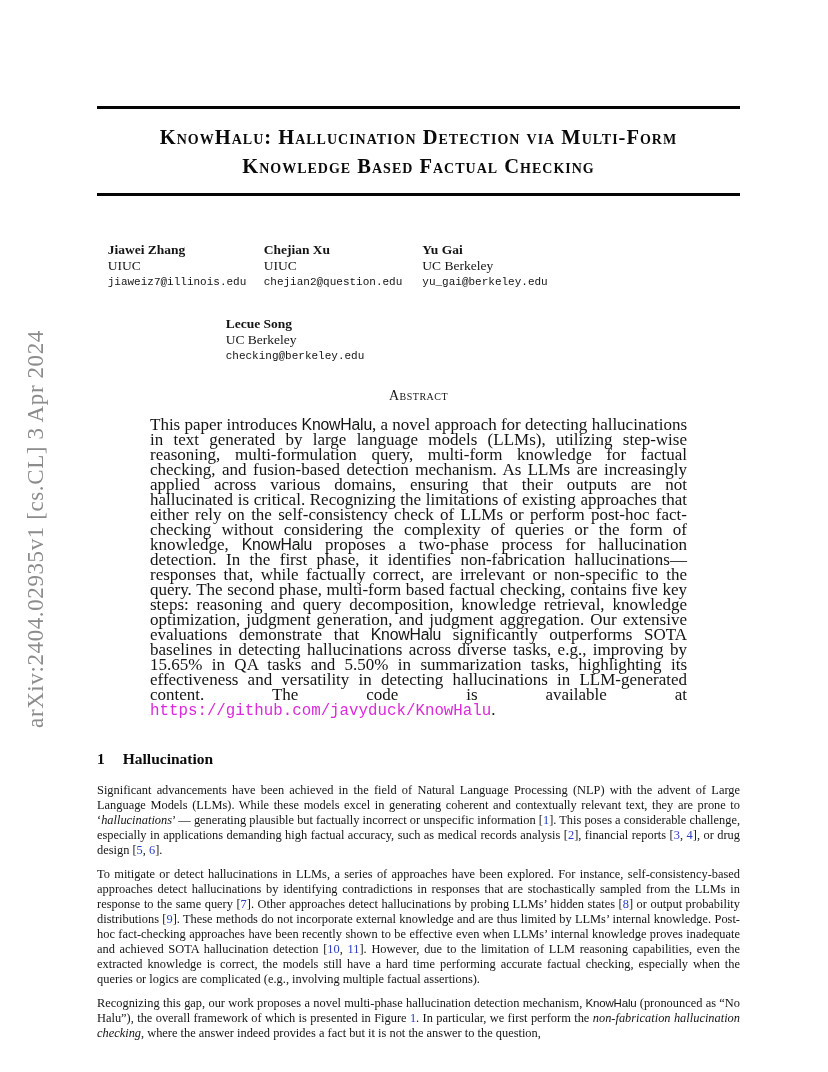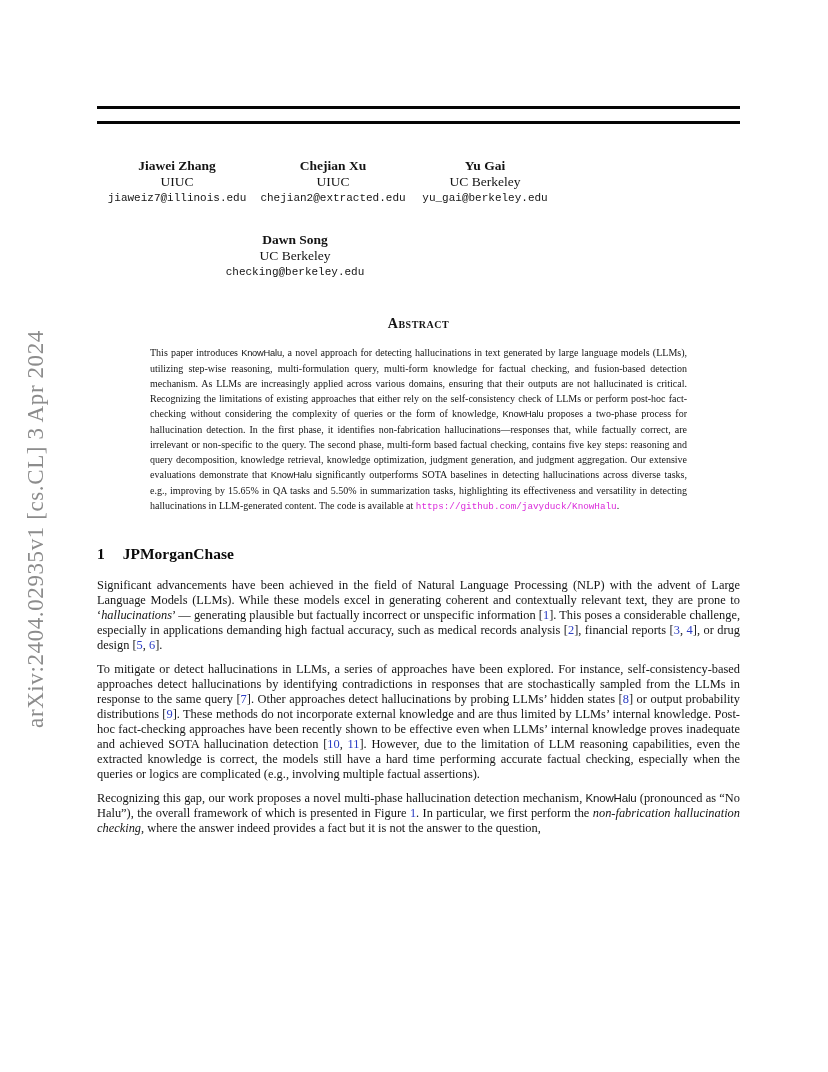--- a/index.html
+++ b/index.html
@@ -44,48 +44,47 @@
     line-height: 29px;
     letter-spacing: 1px;
     color: #0a0a0a;
   }
 
   .authors-row { position: relative; }
   .authors-row-1 { margin-top: 30px; height: 52px; }
   .authors-row-2 { margin-top: 22px; height: 52px; }
   .author {
     position: absolute;
-    top: 4px;
+    top: 16px;
     transform: translateX(-50%);
-    text-align: center;
     white-space: nowrap;
   }
   .author .name  { font-weight: bold; font-size: 13.5px; line-height: 16px; }
   .author .affil { font-size: 13.5px; line-height: 16px; }
   .author .email { font-family: "Liberation Mono", monospace; font-size: 11px; line-height: 16px; }
   .author-1 { left: 80px; }
   .author-2 { left: 236px; }
   .author-3 { left: 388px; }
   .author-4 { left: 552px; }
   .author-5 { left: 198px; }
   .author-6 { left: 453px; }
 
   .abstract-heading {
     margin-top: 36px;
     text-align: center;
     font-variant: small-caps;
-    font-weight: bold;
+    font-weight: normal;
     font-size: 14px;
     letter-spacing: 0.5px;
   }
   .abstract-body {
     width: 537px;
     margin: 13px auto 0 auto;
     text-align: justify;
-    font-size: 10px;
+    font-size: 17px;
     line-height: 15px;
   }
 
   .section-heading {
     margin-top: 31px;
     font-weight: bold;
     font-size: 15.5px;
     color: #0a0a0a;
   }
   .section-number { display: inline-block; margin-right: 18px; }
@@ -112,54 +111,58 @@
 </style>
 </head>
 <body>
 
 <div class="sideline">arXiv:2404.02935v1  [cs.CL]  3 Apr 2024</div>
 
 <div class="page">
 
   <hr class="rule rule-top">
 
+  <div class="paper-title">
+    <div>KnowHalu: Hallucination Detection via Multi-Form</div>
+    <div>Knowledge Based Factual Checking</div>
+  </div>
 
   <hr class="rule rule-under-title">
 
   <div class="authors-row authors-row-1">
     <div class="author author-1">
       <div class="name">Jiawei Zhang</div>
       <div class="affil">UIUC</div>
       <div class="email">jiaweiz7@illinois.edu</div>
     </div>
     <div class="author author-2">
       <div class="name">Chejian Xu</div>
       <div class="affil">UIUC</div>
-      <div class="email">chejian2@extracted.edu</div>
+      <div class="email">chejian2@question.edu</div>
     </div>
     <div class="author author-3">
       <div class="name">Yu Gai</div>
       <div class="affil">UC Berkeley</div>
       <div class="email">yu_gai@berkeley.edu</div>
     </div>
   </div>
 
   <div class="authors-row authors-row-2">
     <div class="author author-5">
-      <div class="name">Dawn Song</div>
+      <div class="name">Lecue Song</div>
       <div class="affil">UC Berkeley</div>
       <div class="email">checking@berkeley.edu</div>
     </div>
   </div>
 
   <div class="abstract-heading">Abstract</div>
 
   <div class="abstract-body">This paper introduces <span class="seg-brand">KnowHalu</span>, a novel approach for detecting hallucinations in text generated by large language models (LLMs), utilizing step-wise reasoning, multi-formulation query, multi-form knowledge for factual checking, and fusion-based detection mechanism. As LLMs are increasingly applied across various domains, ensuring that their outputs are not hallucinated is critical. Recognizing the limitations of existing approaches that either rely on the self-consistency check of LLMs or perform post-hoc fact-checking without considering the complexity of queries or the form of knowledge, <span class="seg-brand">KnowHalu</span> proposes a two-phase process for hallucination detection. In the first phase, it identifies non-fabrication hallucinations—responses that, while factually correct, are irrelevant or non-specific to the query. The second phase, multi-form based factual checking, contains five key steps: reasoning and query decomposition, knowledge retrieval, knowledge optimization, judgment generation, and judgment aggregation. Our extensive evaluations demonstrate that <span class="seg-brand">KnowHalu</span> significantly outperforms SOTA baselines in detecting hallucinations across diverse tasks, e.g., improving by 15.65% in QA tasks and 5.50% in summarization tasks, highlighting its effectiveness and versatility in detecting hallucinations in LLM-generated content. The code is available at <span class="seg-link">https://github.com/javyduck/KnowHalu</span>.</div>
 
   <div class="section-heading">
-    <span class="section-number">1</span><span>JPMorganChase</span>
+    <span class="section-number">1</span><span>Hallucination</span>
   </div>
 
   <div class="para para-first">Significant advancements have been achieved in the field of Natural Language Processing (NLP) with the advent of Large Language Models (LLMs). While these models excel in generating coherent and contextually relevant text, they are prone to ‘<em class="seg-italic">hallucinations</em>’ — generating plausible but factually incorrect or unspecific information [<span class="seg-cite">1</span>]. This poses a considerable challenge, especially in applications demanding high factual accuracy, such as medical records analysis [<span class="seg-cite">2</span>], financial reports [<span class="seg-cite">3</span>, <span class="seg-cite">4</span>], or drug design [<span class="seg-cite">5</span>, <span class="seg-cite">6</span>].</div>
   <div class="para">To mitigate or detect hallucinations in LLMs, a series of approaches have been explored. For instance, self-consistency-based approaches detect hallucinations by identifying contradictions in responses that are stochastically sampled from the LLMs in response to the same query [<span class="seg-cite">7</span>]. Other approaches detect hallucinations by probing LLMs’ hidden states [<span class="seg-cite">8</span>] or output probability distributions [<span class="seg-cite">9</span>]. These methods do not incorporate external knowledge and are thus limited by LLMs’ internal knowledge. Post-hoc fact-checking approaches have been recently shown to be effective even when LLMs’ internal knowledge proves inadequate and achieved SOTA hallucination detection [<span class="seg-cite">10</span>, <span class="seg-cite">11</span>]. However, due to the limitation of LLM reasoning capabilities, even the extracted knowledge is correct, the models still have a hard time performing accurate factual checking, especially when the queries or logics are complicated (e.g., involving multiple factual assertions).</div>
   <div class="para">Recognizing this gap, our work proposes a novel multi-phase hallucination detection mechanism, <span class="seg-brand">KnowHalu</span> (pronounced as “No Halu”), the overall framework of which is presented in Figure <span class="seg-figref">1</span>. In particular, we first perform the <em class="seg-italic">non-fabrication hallucination checking</em>, where the answer indeed provides a fact but it is not the answer to the question,</div>
 
 </div>
 
 </body></html>

